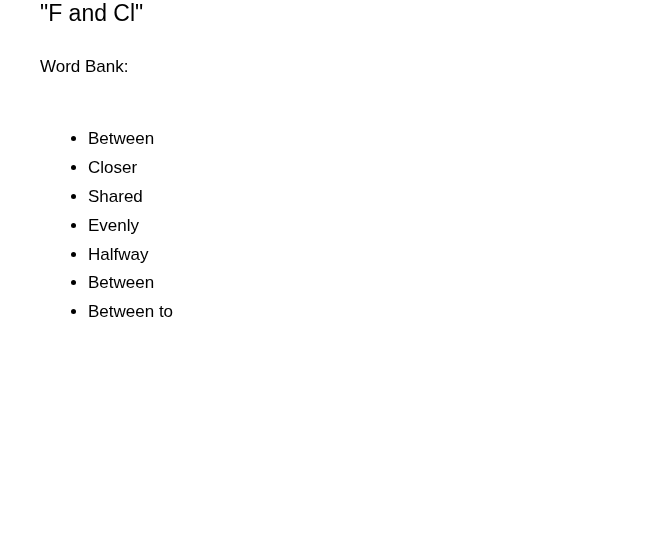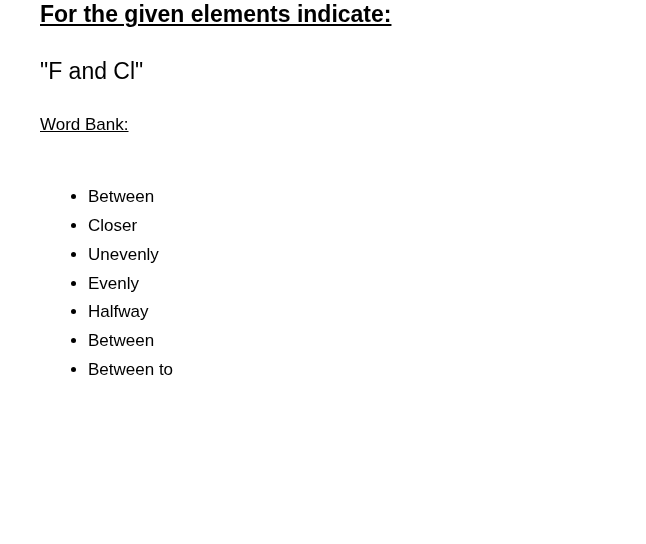--- a/index.html
+++ b/index.html
@@ -33,41 +33,39 @@
       padding-left: 48px;
       margin-bottom: 44px;
     }
     .question-list li {
       font-size: 23px;
       line-height: 1.5;
       margin-bottom: 4px;
     }
     .word-bank-heading {
       font-size: 17px;
-      text-decoration: underline;
       margin-bottom: 48px;
     }
     .word-bank-list {
       list-style-type: disc;
       padding-left: 48px;
     }
     .word-bank-list li {
       font-size: 17px;
       line-height: 1.7;
     }
   </style>
 </head>
 <body>
 
 <div class="container">
-  <h1 class="heading">For the given elements indicate:</h1>
   <p class="elements">"F and Cl"</p>
   <p class="word-bank-heading">Word Bank:</p>
   <ul class="word-bank-list">
     <li>Between</li>
     <li>Closer</li>
-    <li>Unevenly</li>
+    <li>Shared</li>
     <li>Evenly</li>
     <li>Halfway</li>
     <li>Between</li>
     <li>Between to</li>
   </ul>
 </div>
 
 </body></html>

